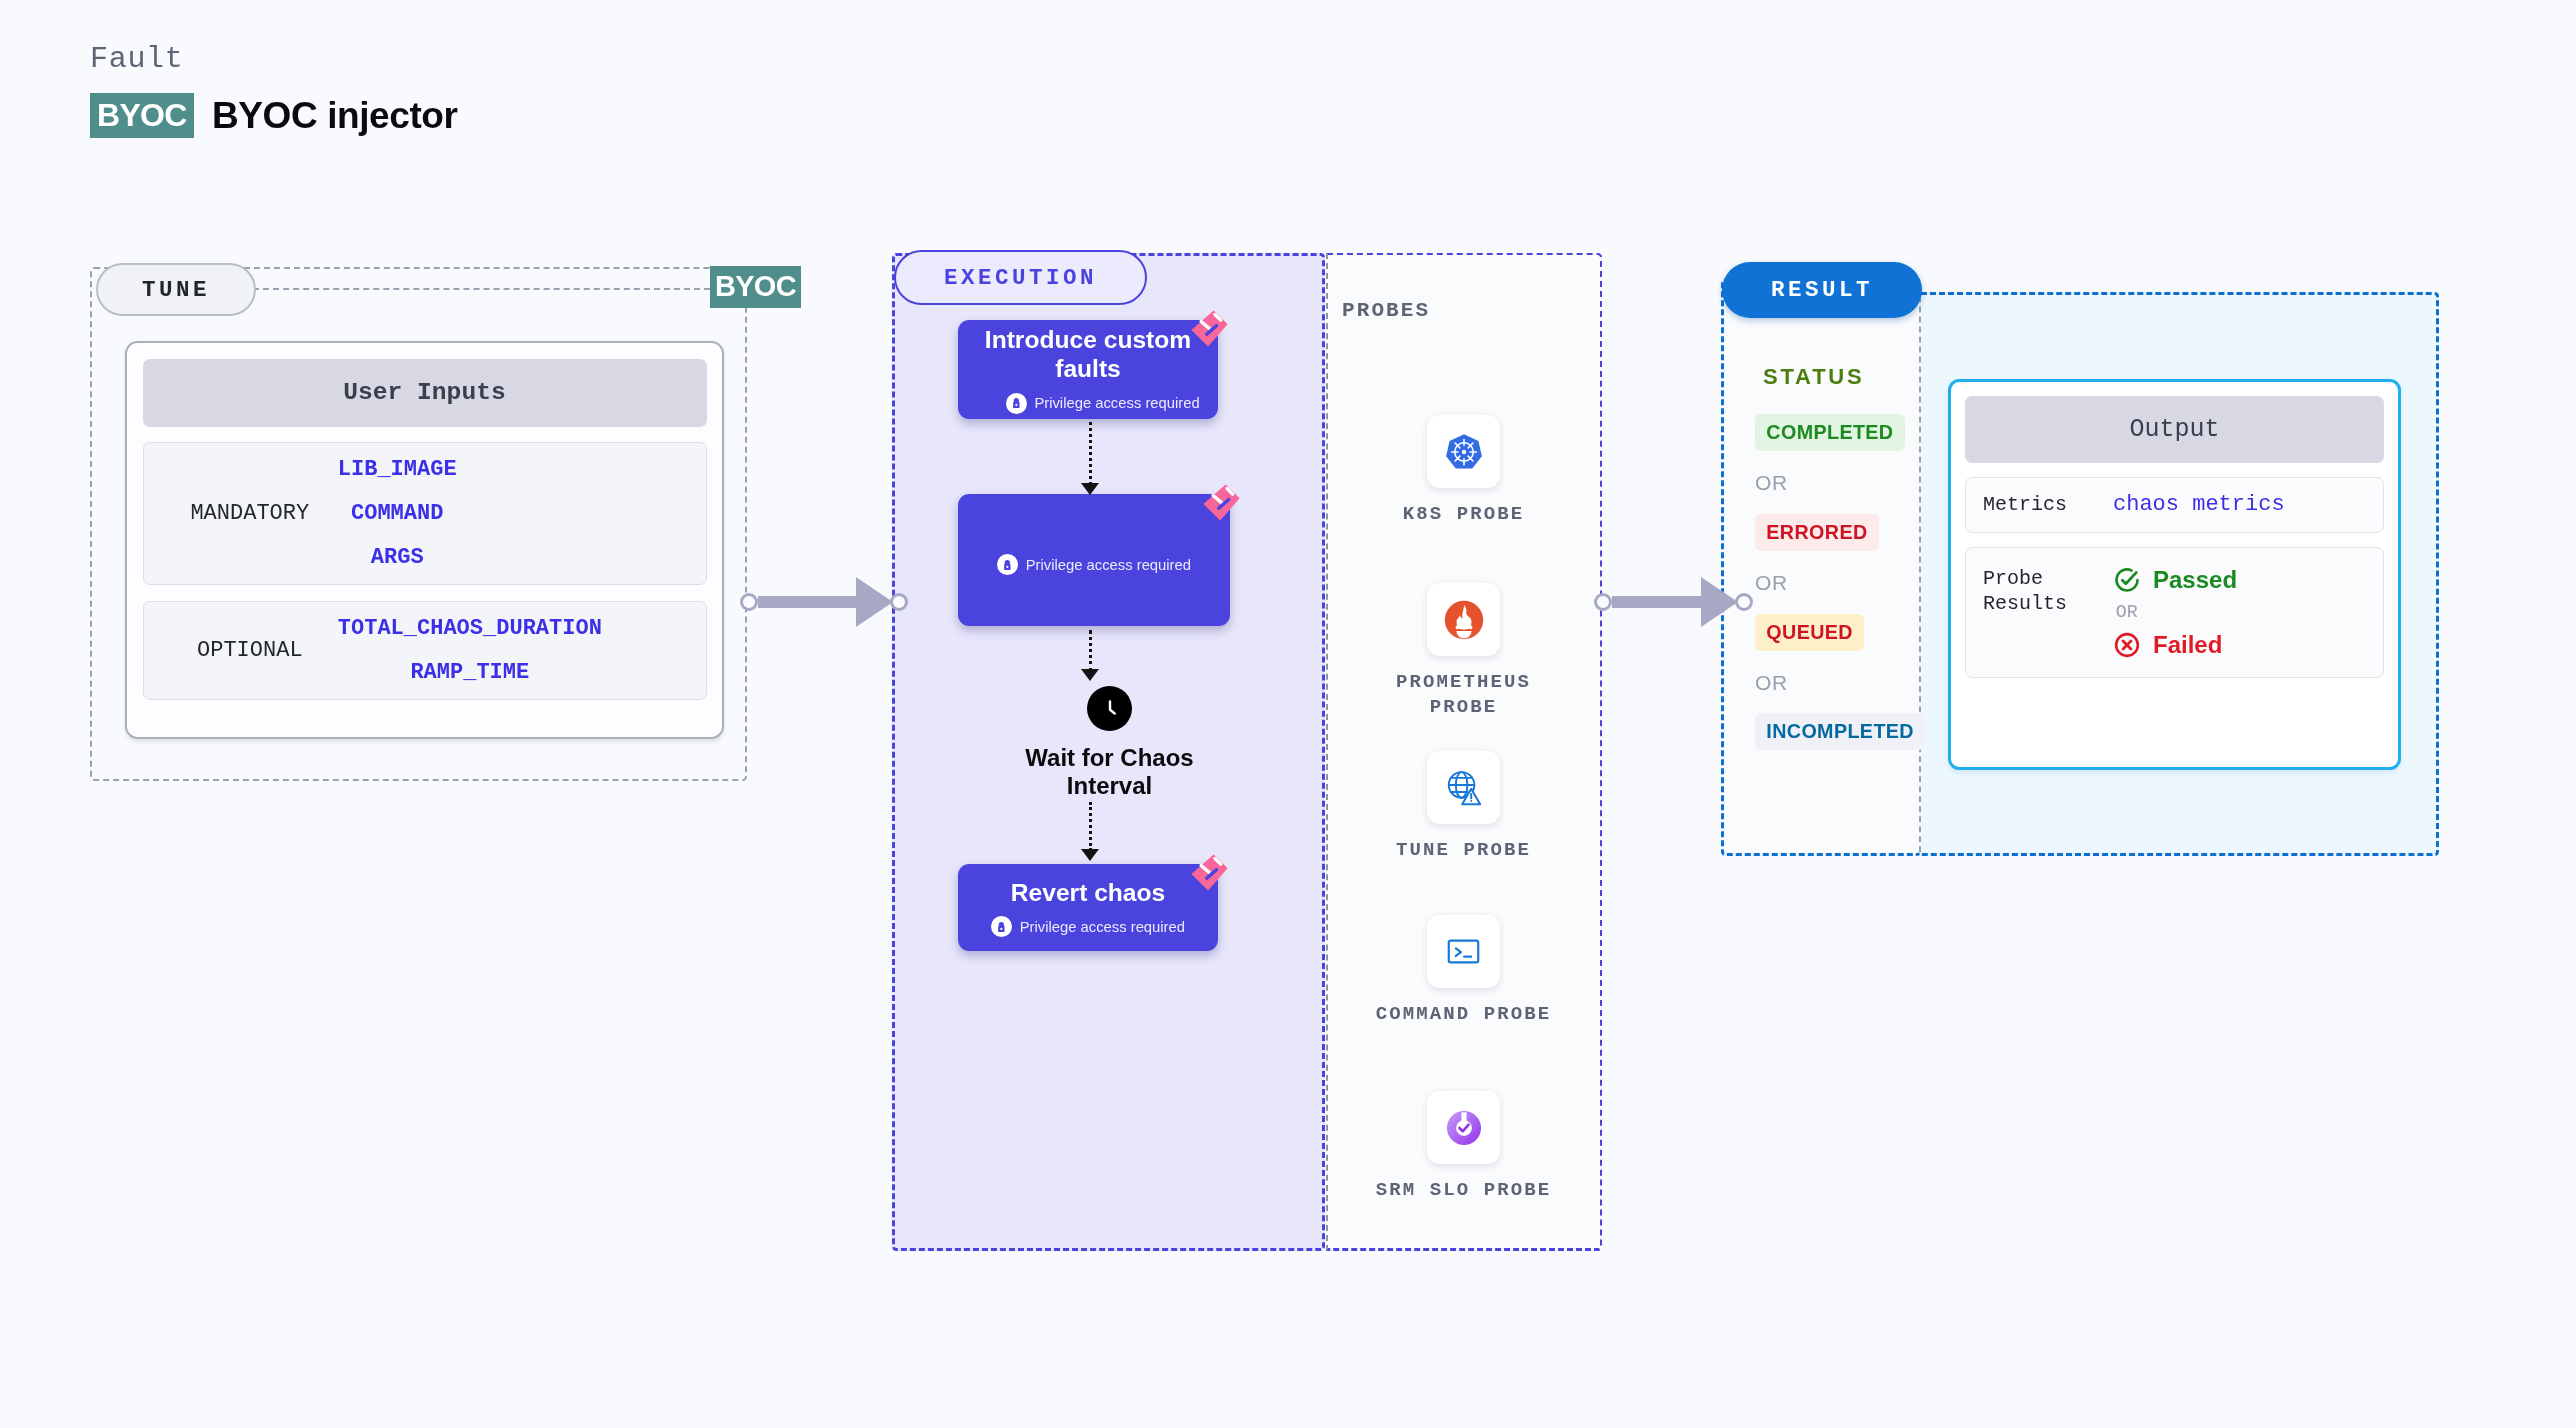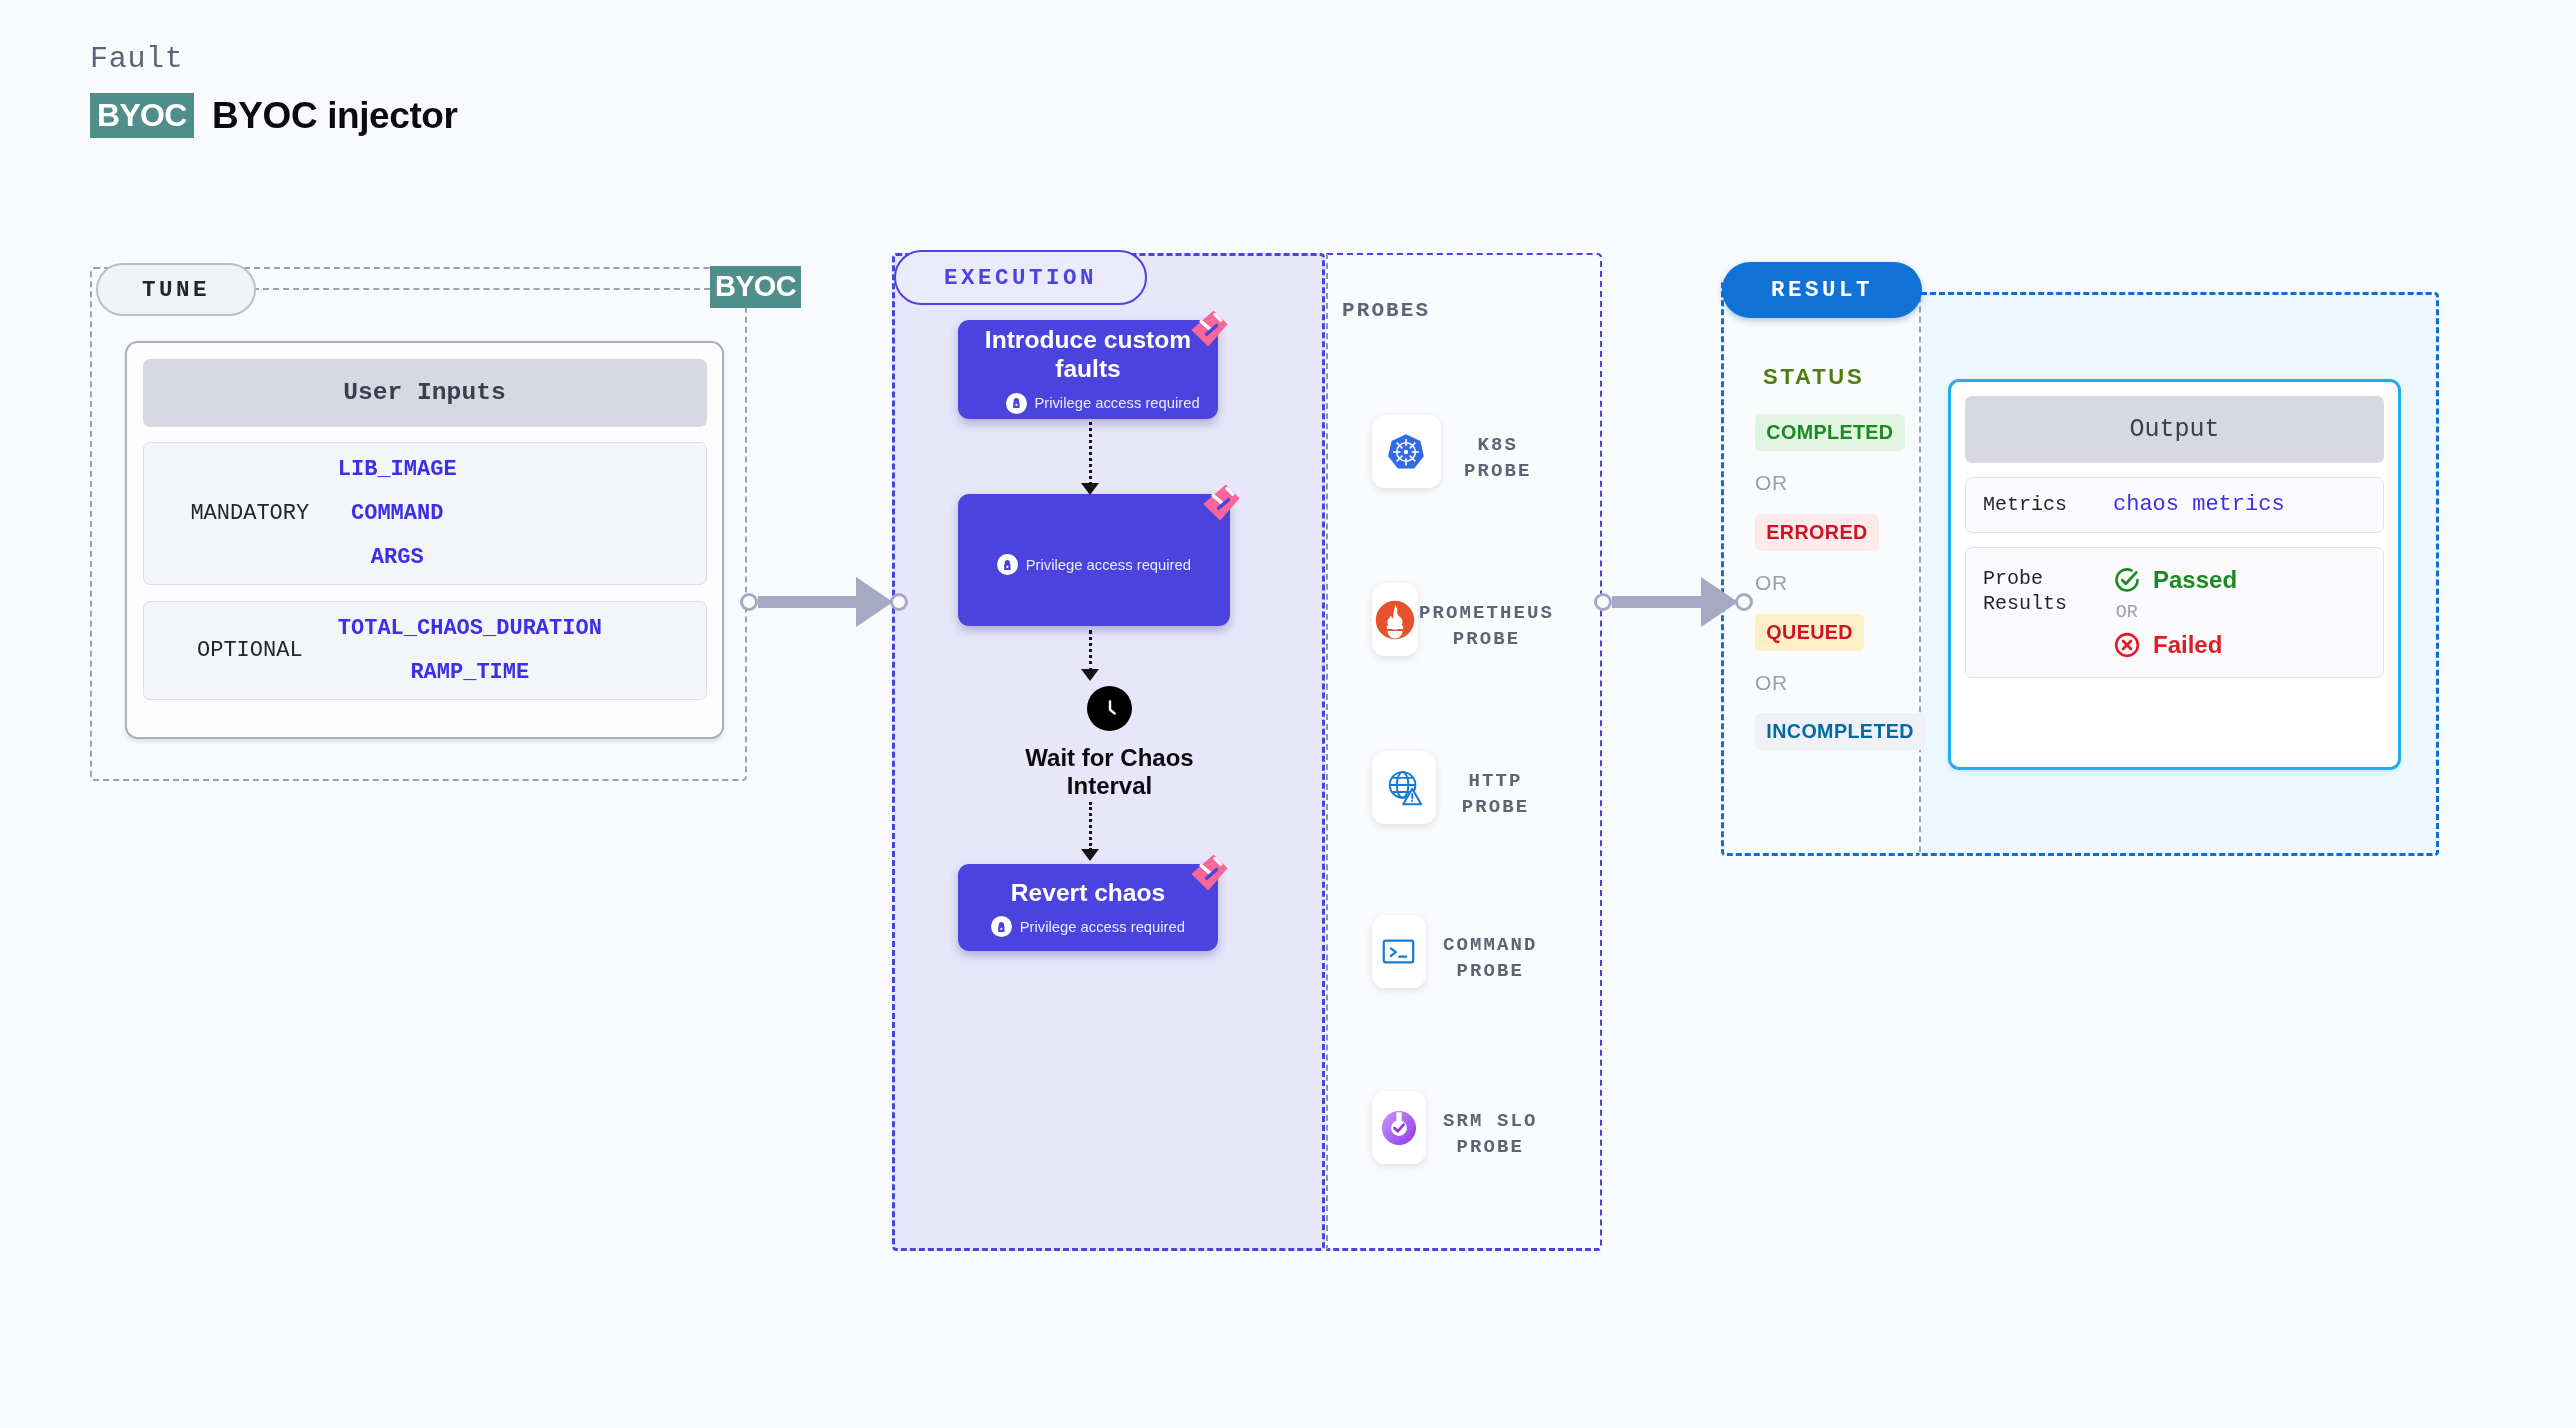--- a/index.html
+++ b/index.html
@@ -132,21 +132,21 @@
   #clock-circle {
     width: 45px; height: 45px; border-radius: 50%; background: #000;
     display: flex; align-items: center; justify-content: center;
   }
   #clock-label {
     margin-top: 12.7px; font-size: 24px; font-weight: bold; color: #0b0b0e;
     text-align: center; line-height: 1.2; width: 183px;
   }
 
   .probe-item {
-    position: absolute; display: flex; flex-direction: row; align-items: center; width: 183px; justify-content: flex-end;
+    position: absolute; display: flex; flex-direction: column; align-items: center; width: 183px; justify-content: flex-end;
   }
   .probe-icon-box {
     width: 73px; height: 73px; background: #fff; border-radius: 12.7px;
     box-shadow: 0 2.1px 7px rgba(40,50,80,.12);
     display: flex; align-items: center; justify-content: center;
   }
   .probe-label {
     margin-top: 14px; font-family: "Liberation Mono", monospace; font-size: 19px;
     color: #5d6475; letter-spacing: 2.1px; text-align: center; line-height: 1.32; font-weight: bold;
   }
@@ -369,21 +369,21 @@
   <div class="probe-icon-box">
     <svg viewBox="0 0 64 64" width="41" height="41" fill="none" stroke="#1878d6" stroke-width="3">
       <circle cx="29" cy="28" r="20"></circle>
       <ellipse cx="29" cy="28" rx="9" ry="20"></ellipse>
       <path d="M9 28h40M12 17h34M12 39h28"></path>
       <path d="M44 34 L58 58 H30 Z" fill="#fff" stroke="#1878d6" stroke-width="3.2" stroke-linejoin="round"></path>
       <path d="M44 42v7" stroke-linecap="round"></path>
       <circle cx="44" cy="53" r="1.6" fill="#1878d6" stroke="none"></circle>
     </svg>
   </div>
-  <div class="probe-label">HTTP PROBE</div>
+  <div class="probe-label">TUNE PROBE</div>
 </div>
 
 <div class="probe-item" style="left:1372px; top:915px;">
   <div class="probe-icon-box">
     <svg viewBox="0 0 64 64" width="41" height="41" fill="none" stroke="#1878d6" stroke-width="3.4" stroke-linecap="round" stroke-linejoin="round">
       <rect x="9" y="15" width="46" height="34" rx="3"></rect>
       <path d="M20 27 L28 33 L20 39"></path>
       <path d="M33 40 h11"></path>
     </svg>
   </div>

